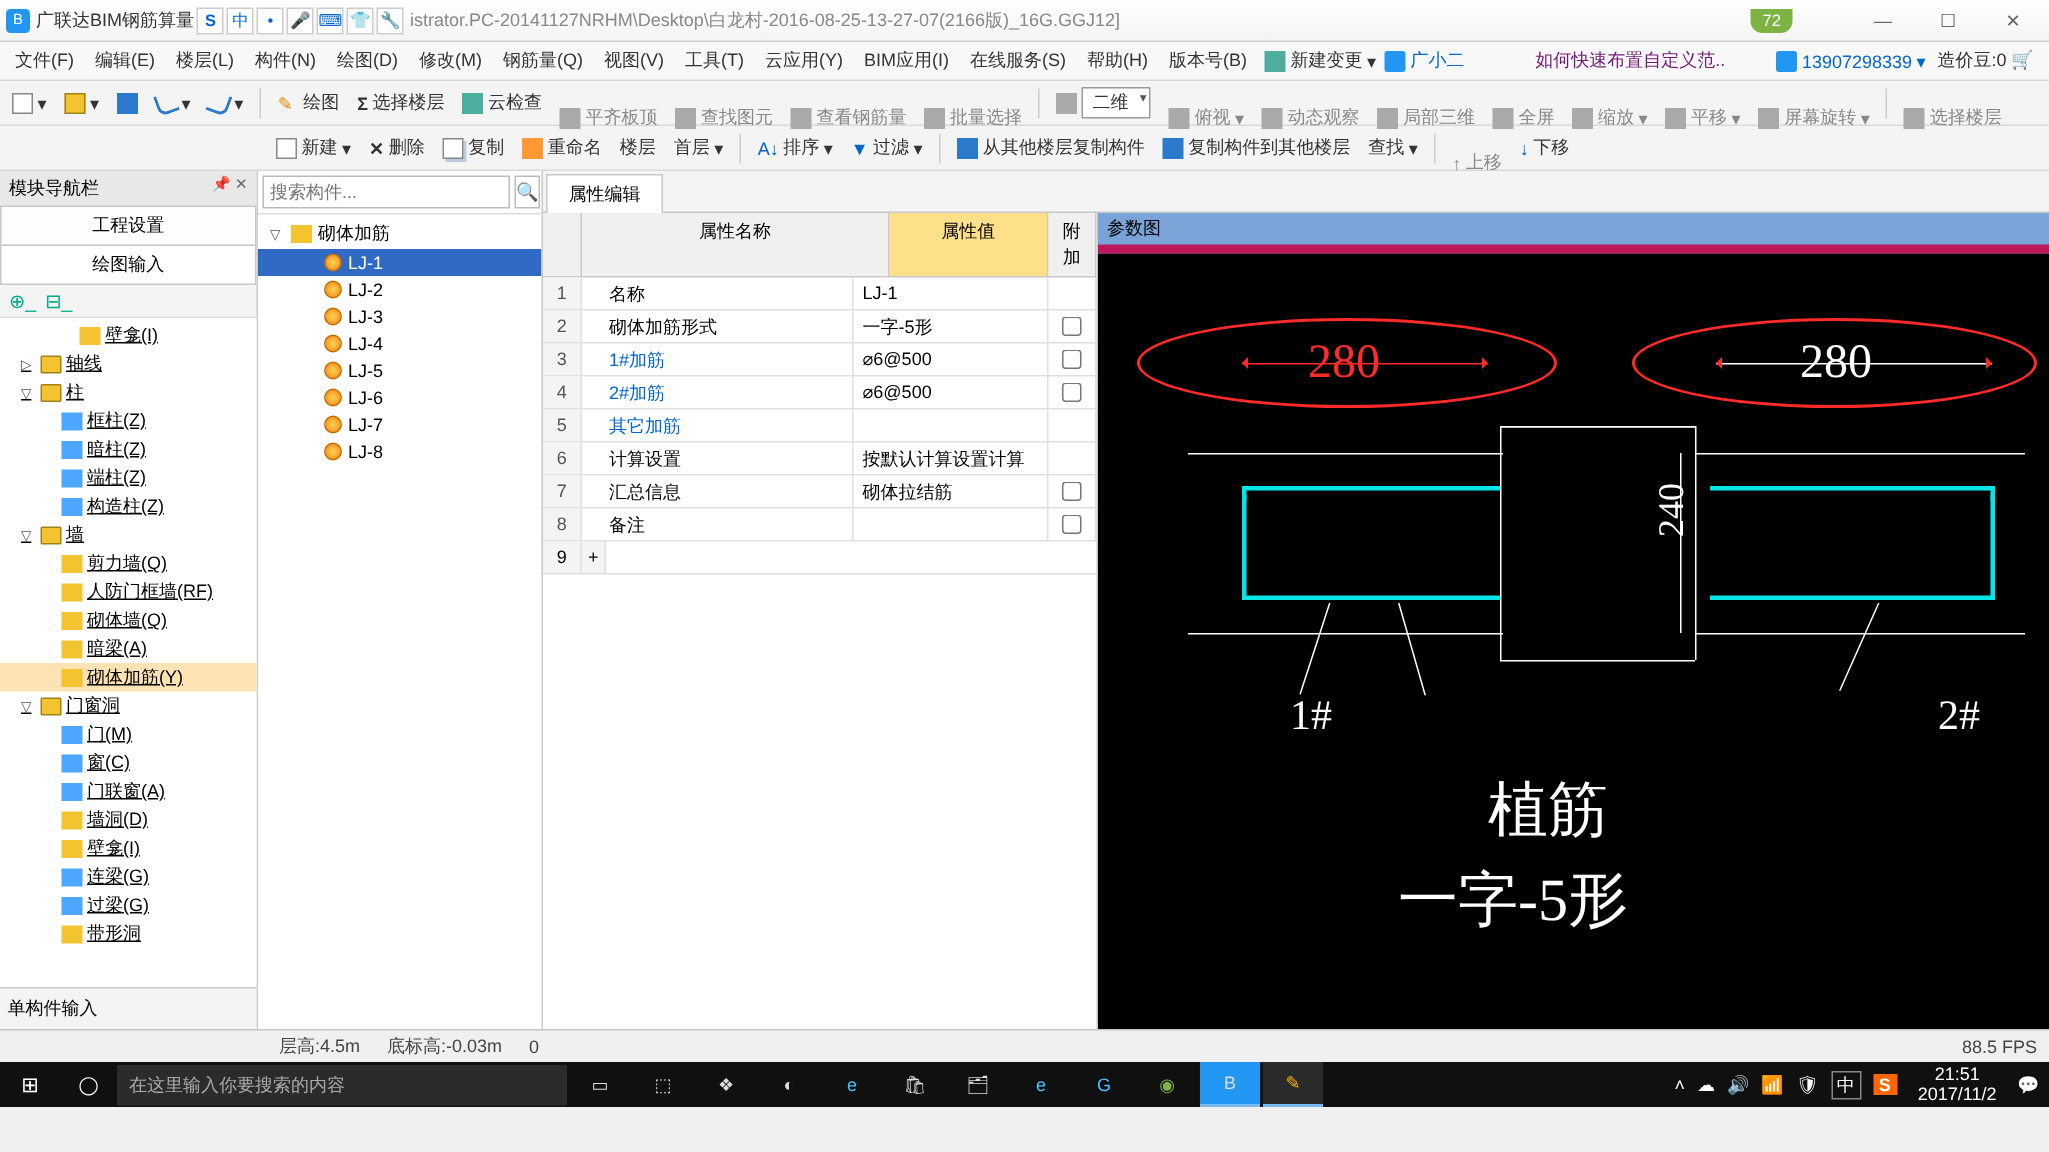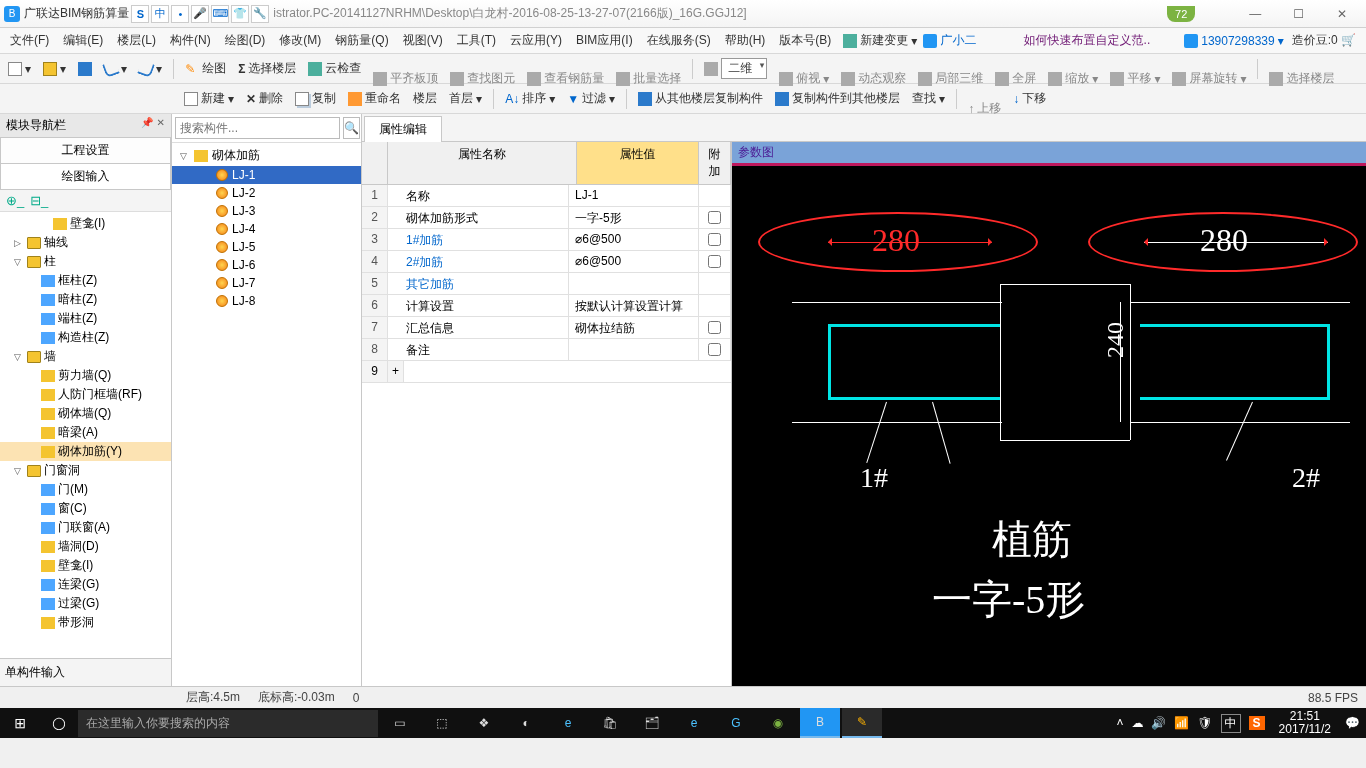--- a/index.html
+++ b/index.html
@@ -37,21 +37,21 @@
 .dropdown-2d::after { content: "▾"; position: absolute; right: 2px; top: 1px; font-size: 9px; color: #555; }
 .main { display: flex; height: calc(100% - 28px - 26px - 30px - 30px - 30px - 22px - 30px); }
 .left-panel { width: 172px; background: #f4f4f4; border-right: 1px solid #c8c8c8; display: flex; flex-direction: column; }
 .panel-head { background: #e8e8e8; padding: 3px 6px; border-bottom: 1px solid #c8c8c8; display: flex; align-items: flex-start; justify-content: space-between; }
 .panel-head .pin { font-size: 10px; color: #666; }
 .tab-btn { padding: 4px; text-align: center; border: 1px solid #c8c8c8; background: #fdfdfd; margin: -1px 0 0 0; cursor: pointer; }
 .tab-btn.active { background: #fff; }
 .mini-icons { padding: 3px 6px; display: flex; gap: 6px; border-bottom: 1px solid #ddd; }
 .mini-icons span { font-size: 13px; color: #0a8; cursor: pointer; }
 .tree { flex: 1; overflow: auto; background: #fff; padding: 2px 0; }
-.tree-row { display: flex; align-items: center; padding: 1px 0 1px 6px; cursor: pointer; white-space: nowrap; gap: 3px; }
+.tree-row { display: flex; align-items: center; padding: 1px 0 1px 6px; cursor: pointer; white-space: nowrap; gap: 3px; text-decoration: underline; }
 .tree-row.lvl1 { padding-left: 14px; }
 .tree-row.lvl2 { padding-left: 28px; }
 .tree-row.lvl3 { padding-left: 40px; }
 .tree-row.selected { background: #fce3b3; }
 .exp { width: 10px; font-size: 9px; color: #555; }
 .folder { width: 14px; height: 12px; background: #f4c430; border: 1px solid #a0821a; border-radius: 1px; }
 .node-ic { width: 14px; height: 12px; display: inline-block; }
 .node-blue { background: #4da6ff; }
 .node-yel { background: #f4c430; }
 .tab-bottom { padding: 5px; text-align: left; border-top: 1px solid #c8c8c8; background: #f4f4f4; cursor: pointer; }
@@ -67,37 +67,37 @@
 .gear { width: 12px; height: 12px; border-radius: 50%; background: radial-gradient(#ffd54f,#f57f17); border: 1px solid #c07000; }
 .right-area { flex: 1; display: flex; flex-direction: column; }
 .prop-tab { display: flex; border-bottom: 1px solid #c8c8c8; background: #f4f4f4; }
 .prop-tab .t { padding: 4px 14px; border: 1px solid #c8c8c8; border-bottom: none; background: #fff; margin: 2px 0 -1px 2px; }
 .prop-body { display: flex; flex: 1; overflow: hidden; }
 .prop-grid { width: 370px; border-right: 1px solid #c8c8c8; background: #fff; overflow: auto; }
 .pg-head { display: flex; border-bottom: 1px solid #c8c8c8; }
 .pg-head div { padding: 4px 6px; text-align: center; background: #f0f0f0; border-right: 1px solid #c8c8c8; }
 .pg-head .c0 { width: 26px; }
 .pg-head .c1 { flex: 1; }
-.pg-head .c2 { width: 122px; background: #ffe08a; }
+.pg-head .c2 { width: 106px; background: #ffe08a; }
 .pg-head .c3 { width: 32px; }
 .pg-row { display: flex; border-bottom: 1px solid #e0e0e0; height: 22px; align-items: stretch; }
 .pg-row div { padding: 3px 6px; border-right: 1px solid #e0e0e0; overflow: hidden; white-space: nowrap; }
 .pg-row .c0 { width: 26px; text-align: center; background: #f4f4f4; color: #555; }
 .pg-row .c1 { flex: 1; }
 .pg-row .c1.blue { color: #0066cc; }
 .pg-row .c1.ind { padding-left: 18px; }
 .pg-row .c2 { width: 130px; }
 .pg-row .c3 { width: 32px; display: flex; align-items: center; justify-content: center; }
 .pg-row .c3 input { width: 13px; height: 13px; }
 .pg-foot { display: flex; height: 22px; border-bottom: 1px solid #e0e0e0; }
 .pg-foot .c0 { width: 26px; text-align: center; background: #f4f4f4; padding: 3px; border-right: 1px solid #e0e0e0; }
 .pg-foot .plus { width: 16px; text-align: center; padding: 3px 2px; border-right: 1px solid #e0e0e0; background: #f4f4f4; cursor: pointer; }
 .pg-foot .lbl { flex: 1; padding: 3px 6px; color: #888; }
 .drawing { flex: 1; background: #000; position: relative; overflow: hidden; }
-.drawing-title { position: absolute; top: 0; left: 0; right: 0; background: #7aa3d8; color: #4c1d95; padding: 2px 6px; font-size: 12px; border-bottom: 3px solid #be185d; }
+.drawing-title { position: absolute; top: 0; left: 0; right: 0; background: #7aa3d8; color: #000000; padding: 2px 6px; font-size: 12px; border-bottom: 6px solid #be185d; }
 .dwg-line { position: absolute; background: #fff; }
 .dwg-cyan { position: absolute; border: 3px solid #00e5e5; border-bottom: none; }
 .dim-280 { position: absolute; color: #ff2a2a; font-family: "Times New Roman", serif; font-size: 32px; }
 .dim-ellipse { position: absolute; border: 2px solid #ff2a2a; border-radius: 50%; }
 .dim-240 { position: absolute; color: #fff; font-family: "Times New Roman", serif; font-size: 24px; writing-mode: vertical-rl; transform: rotate(180deg); }
 .dwg-label { position: absolute; color: #fff; font-family: "Times New Roman", SimSun, serif; }
 .lbl-hash { font-size: 28px; }
 .lbl-big { font-size: 40px; font-family: SimSun, serif; }
 .arrow-h { position: absolute; height: 1px; background: #ff2a2a; }
 .arrow-h::before, .arrow-h::after { content: ""; position: absolute; top: -4px; border: 4px solid transparent; }

